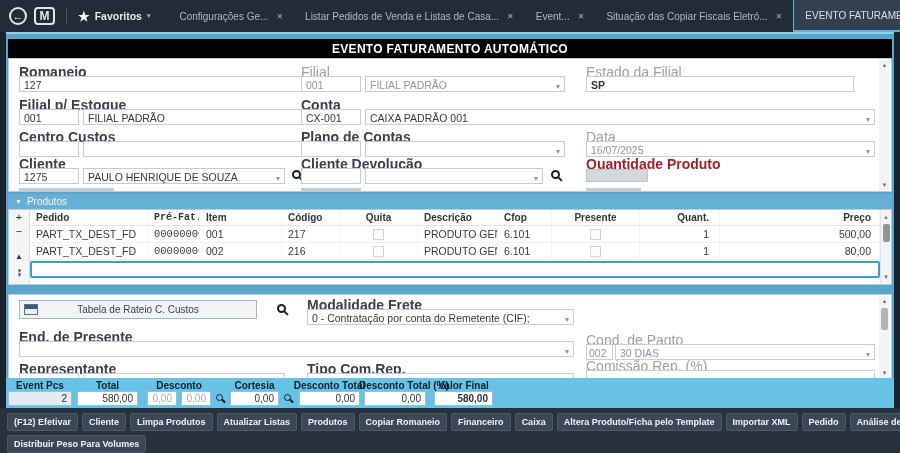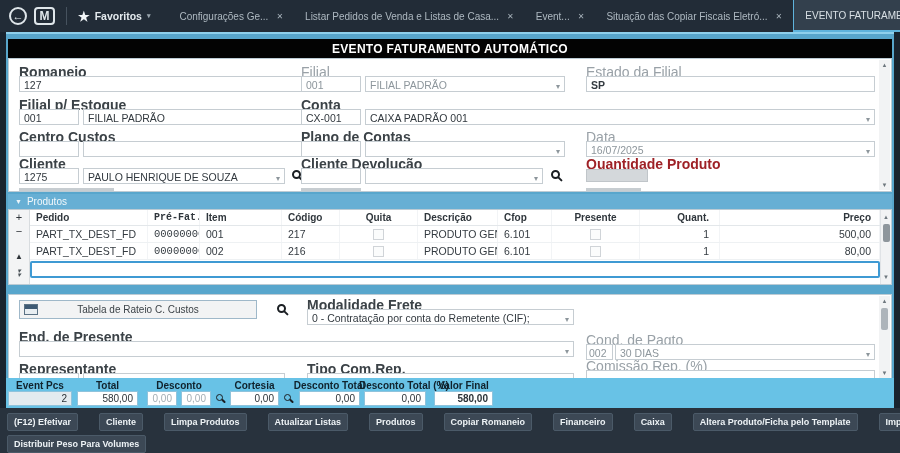--- a/index.html
+++ b/index.html
@@ -101,21 +101,21 @@
           text-align:center; white-space:nowrap; }
   .tlbl.b { font-weight:bold; }
   .tbox { position:absolute; top:13px; height:15px; background:#fff; border:1px solid #8fc3dc;
           font-size:10px; color:#2c3338; display:flex; align-items:center; justify-content:flex-end; padding:0 4px; }
   .tbox.dis { background:#e3ebef; }
   .tbox.muted { color:#a4aeb4; }
   .tbox.b { font-weight:bold; }
 
   
   .actions { position:absolute; left:0; right:0; top:408px; height:45px; background:#28323d; padding:5px 7px; }
-  .arow { display:flex; gap:21px; margin-bottom:4px; }
+  .arow { display:flex; gap:4px; margin-bottom:4px; }
   .abtn { background:#3c4855; border:1px solid #4b5a68; border-radius:2px; color:#eef3f6;
           font-size:9px; font-weight:bold; padding:3px 6px; white-space:nowrap;
           font-family:"Liberation Sans", sans-serif; }
 </style>
 </head>
 <body>
 
 <div class="topbar">
   <div class="tb-left">
     <div class="backbtn">
@@ -172,21 +172,21 @@
     <span class="lbl gray" style="left:292px;top:5px">Filial</span>
     <div class="fld gray" style="left:292px;top:17px;width:60px">
         <span class="ft">001</span>
       </div>
     <div class="fld gray" style="left:356px;top:17px;width:200px">
       <span class="ft">FILIAL PADRÃO</span>
       <span class="caret">▾</span>
     </div>
 
     <span class="lbl gray" style="left:577px;top:5px">Estado da Filial</span>
-    <div class="fld bold" style="left:577px;top:17px;width:289px">
+    <div class="fld bold" style="left:577px;top:17px;width:268px">
         <span class="ft">SP</span>
       </div>
 
     <span class="lbl" style="left:10px;top:38px">Filial p/ Estoque</span>
     <div class="fld" style="left:10px;top:50px;width:60px">
         <span class="ft">001</span>
       </div>
     <div class="fld" style="left:74px;top:50px;width:271px">
       <span class="ft">FILIAL PADRÃO</span>
       <span class="caret">▾</span>

